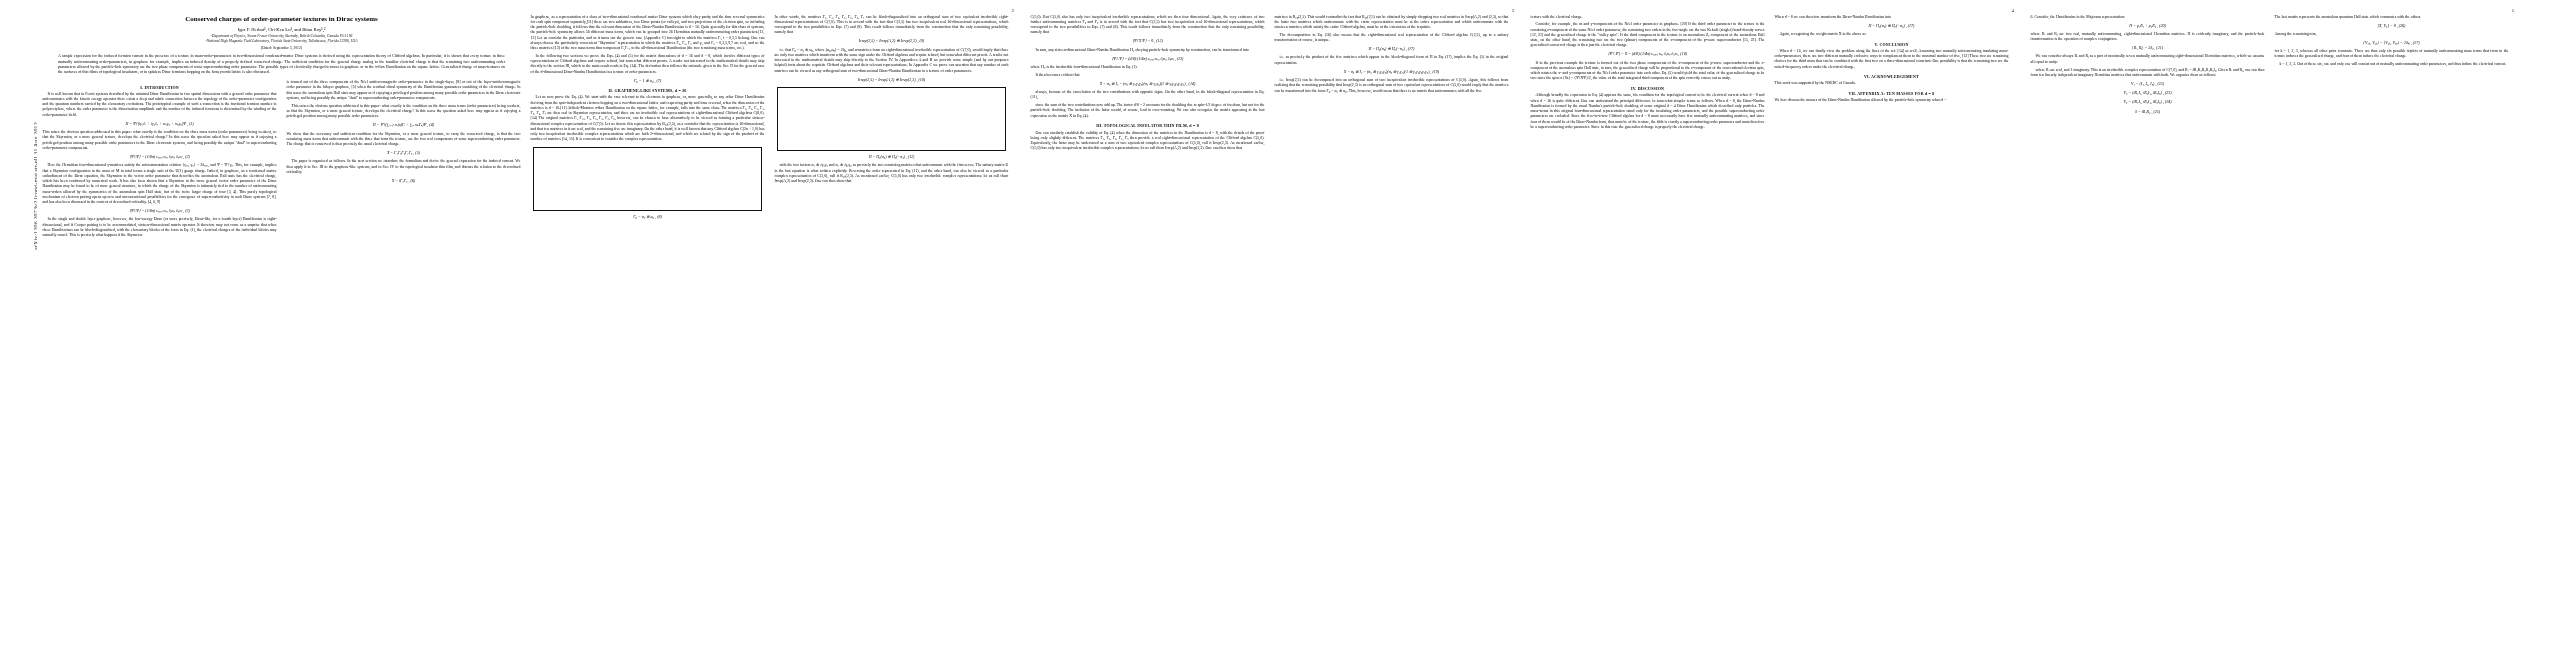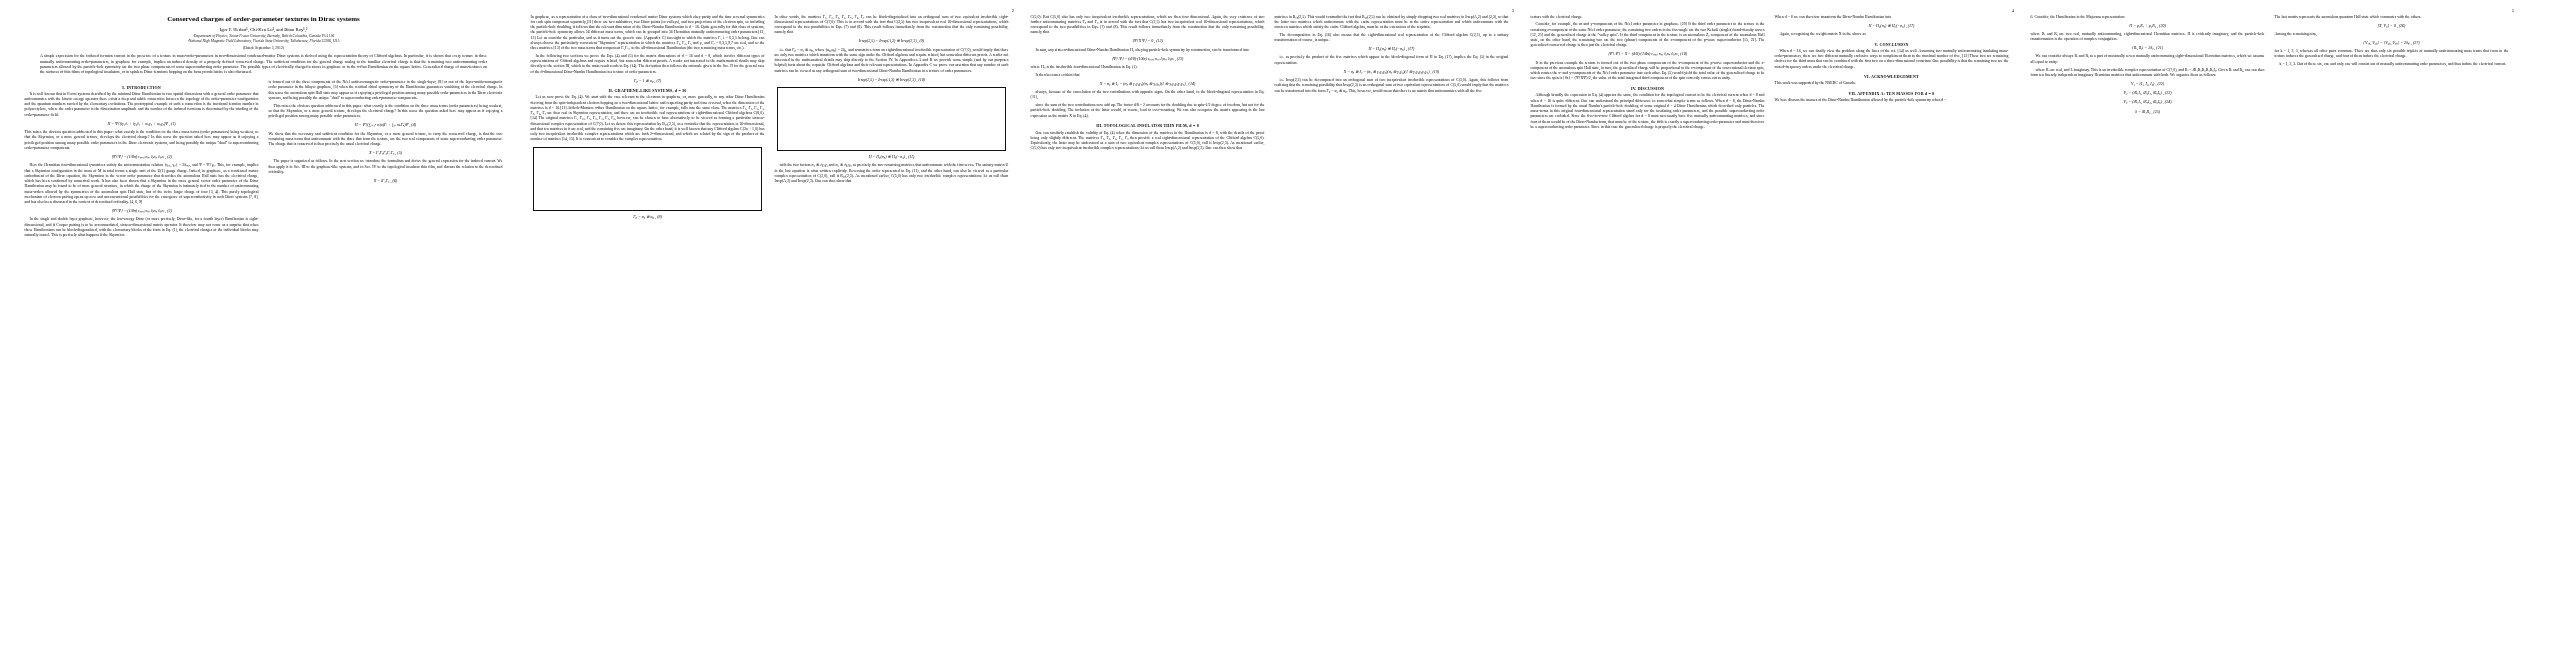--- a/index.html
+++ b/index.html
@@ -10,21 +10,21 @@
   .arxiv-stamp{
     position:absolute;left:-53px;top:183px;width:178px;
     transform:rotate(-90deg);transform-origin:center center;
     font-family:"Liberation Serif",serif;font-size:6.1px;color:#222;
     letter-spacing:0.1px;text-align:center;white-space:nowrap;
   }
 
   
   .sheet{position:absolute;top:0;height:667px;background:#fff;}
   .sheet .sheetnum{position:absolute;top:7.8px;right:0;font-size:4.4px;color:#111;}
-  .sheet-1{left:19px;width:489px;}
+  .sheet-1{left:37px;width:489px;}
   .sheet-2{left:525px;width:489px;}
   .sheet-3{left:1025px;width:489px;}
   .sheet-4{left:1525px;width:489px;}
   .sheet-5{left:2025px;width:489px;}
 
   .title{
     font-size:7px;font-weight:bold;text-align:center;line-height:1.25;
     margin:14.5px 4.4px 3.3px 4.4px;
   }
   .authors{font-size:4.7px;text-align:center;line-height:1.35;margin:2.2px 14.5px 1.1px 14.5px;}

